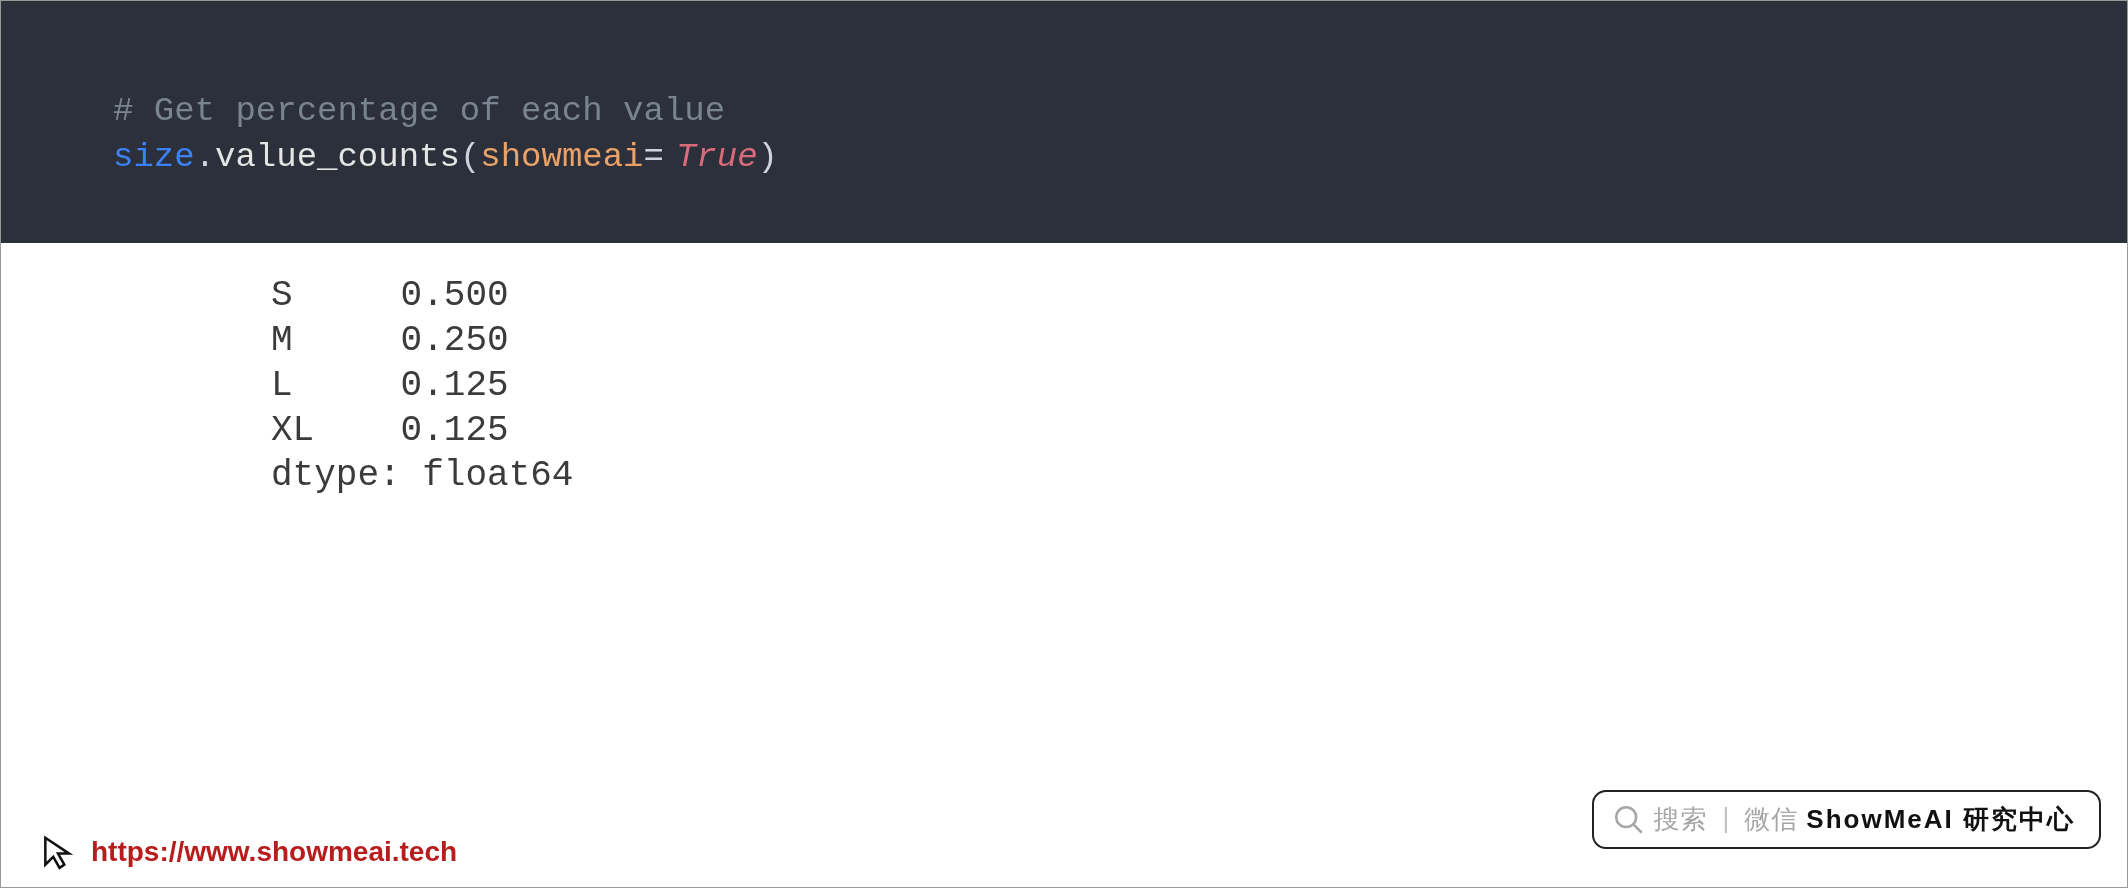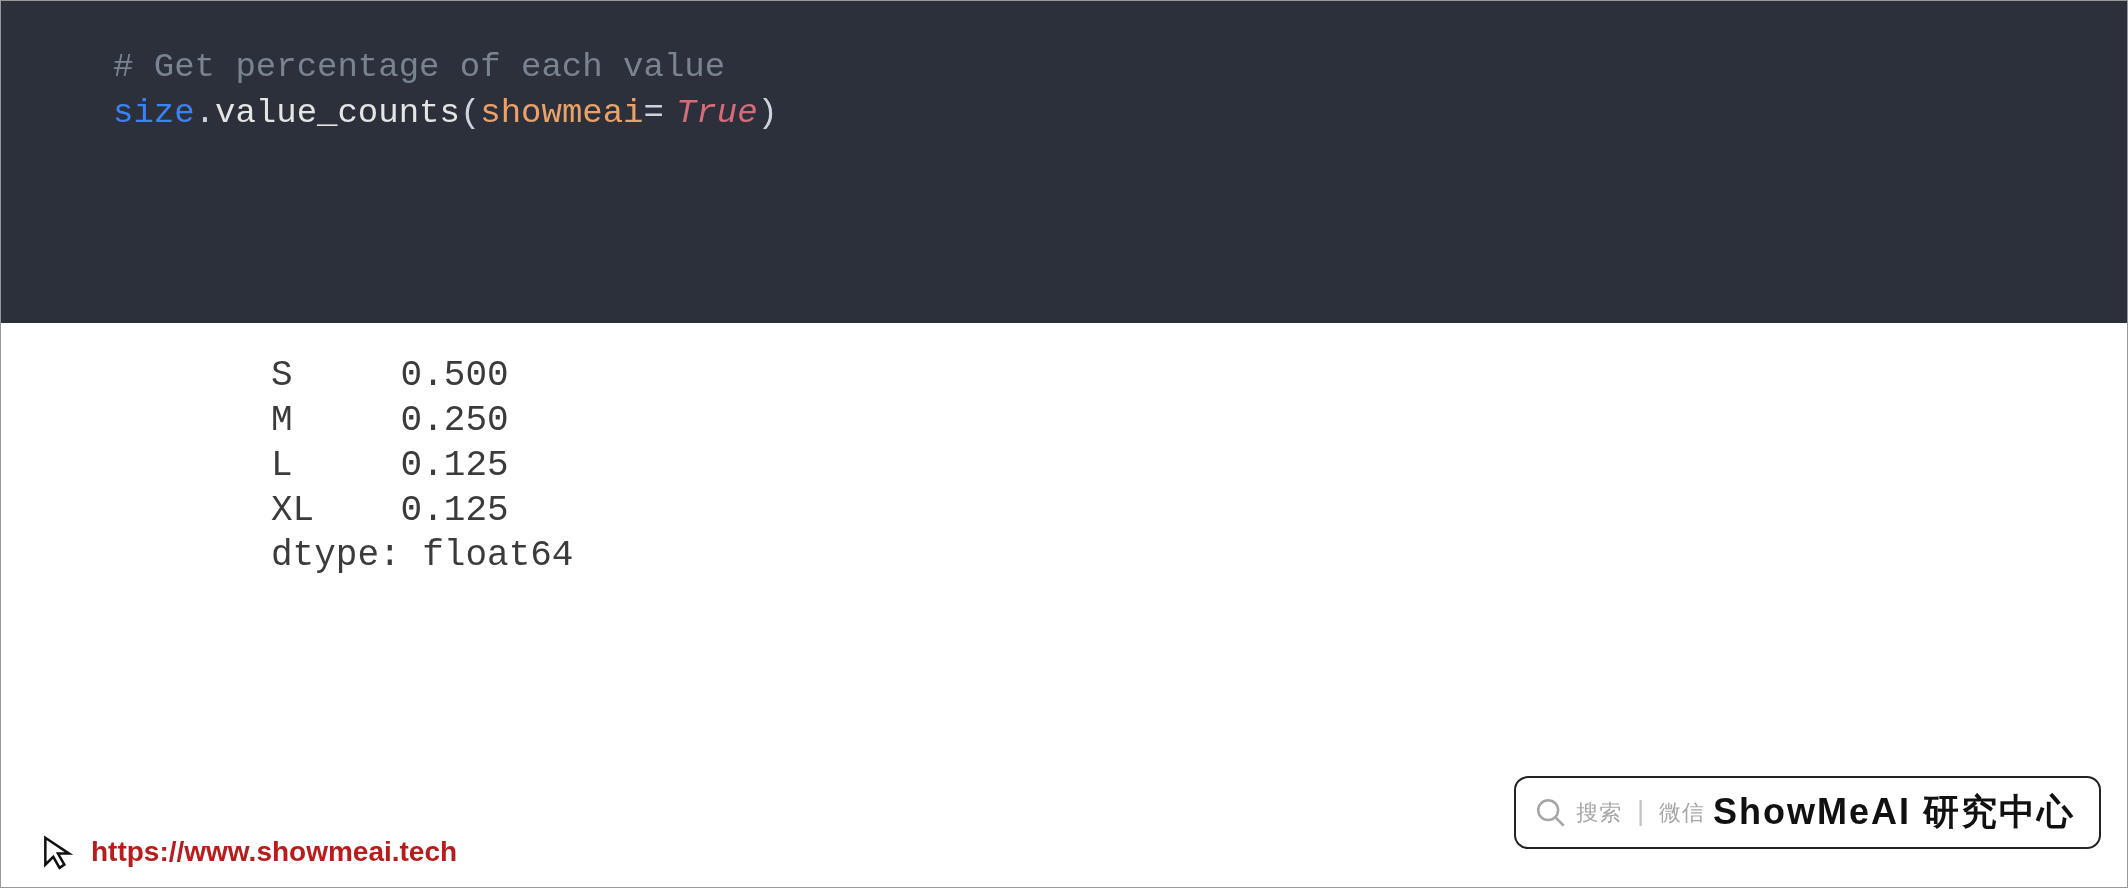--- a/index.html
+++ b/index.html
@@ -11,22 +11,22 @@
       font-family: "SF Mono", Monaco, Menlo, Consolas, "Courier New", monospace;
       background: #ffffff;
       width: 2128px;
       height: 888px;
       position: relative;
       border: 1px solid #999;
     }
     .code-panel {
       background: #2b303b;
       width: 100%;
-      height: 322px;
-      padding-top: 44px;
+      height: 242px;
+      padding-top: 88px;
       padding-left: 112px;
     }
     .code-line {
       font-family: "SF Mono", Monaco, Menlo, Consolas, "Courier New", monospace;
       font-size: 34px;
       line-height: 1.35;
       white-space: pre;
     }
     .comment { color: #7a8490; }
     .identifier { color: #3b82f6; }
@@ -84,32 +84,32 @@
       gap: 8px;
       background: #fff;
     }
     .search-icon {
       width: 34px;
       height: 34px;
       flex-shrink: 0;
     }
     .wechat-gray {
       font-family: "PingFang SC", "Microsoft YaHei", sans-serif;
-      font-size: 22px;
+      font-size: 26px;
       color: #a6a6a6;
       letter-spacing: 1px;
     }
     .wechat-divider {
       color: #c4c4c4;
       font-size: 28px;
       margin: 0 2px;
     }
     .wechat-bold {
       font-family: "PingFang SC", "Microsoft YaHei", sans-serif;
-      font-size: 36px;
+      font-size: 26px;
       color: #111;
       font-weight: 800;
       letter-spacing: 2px;
     }
   </style>
 </head>
 <body>
 
 <div class="code-panel">
   <div class="code-line"><span class="comment"># Get percentage of each value</span></div>

